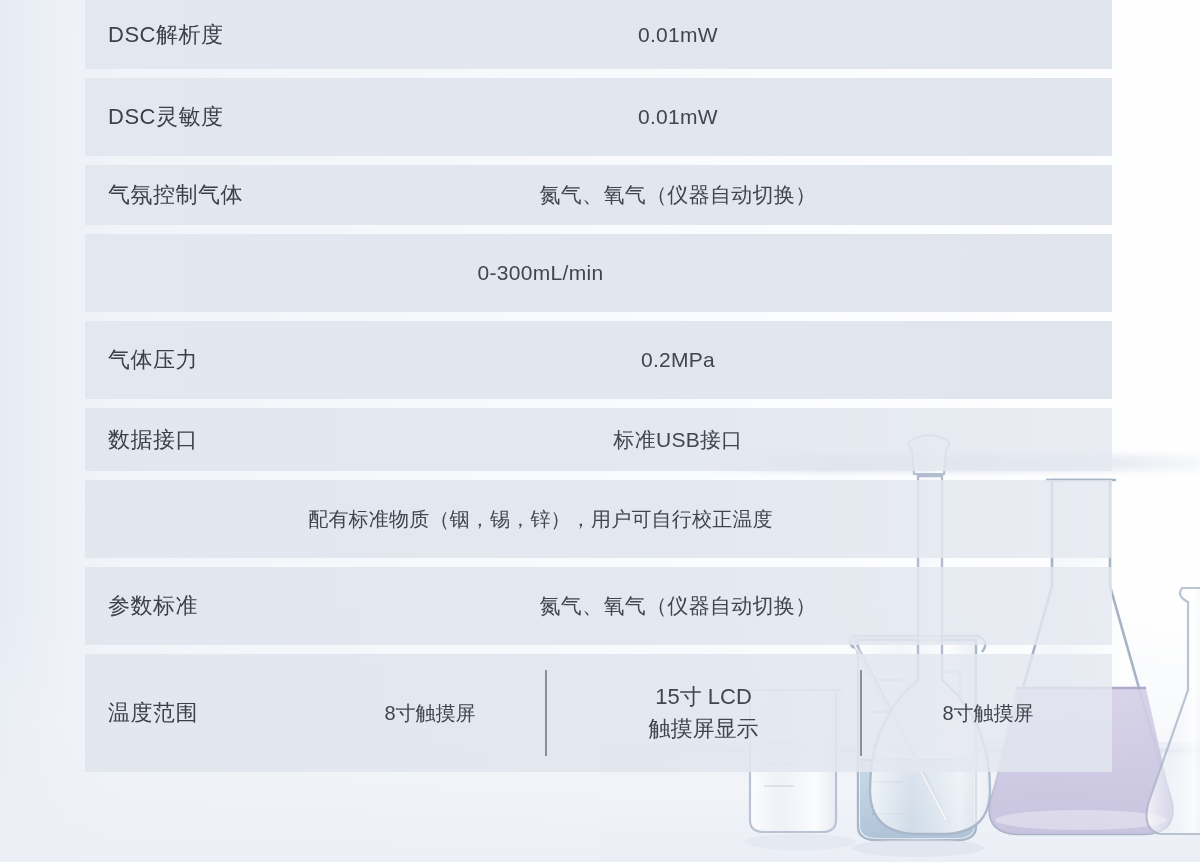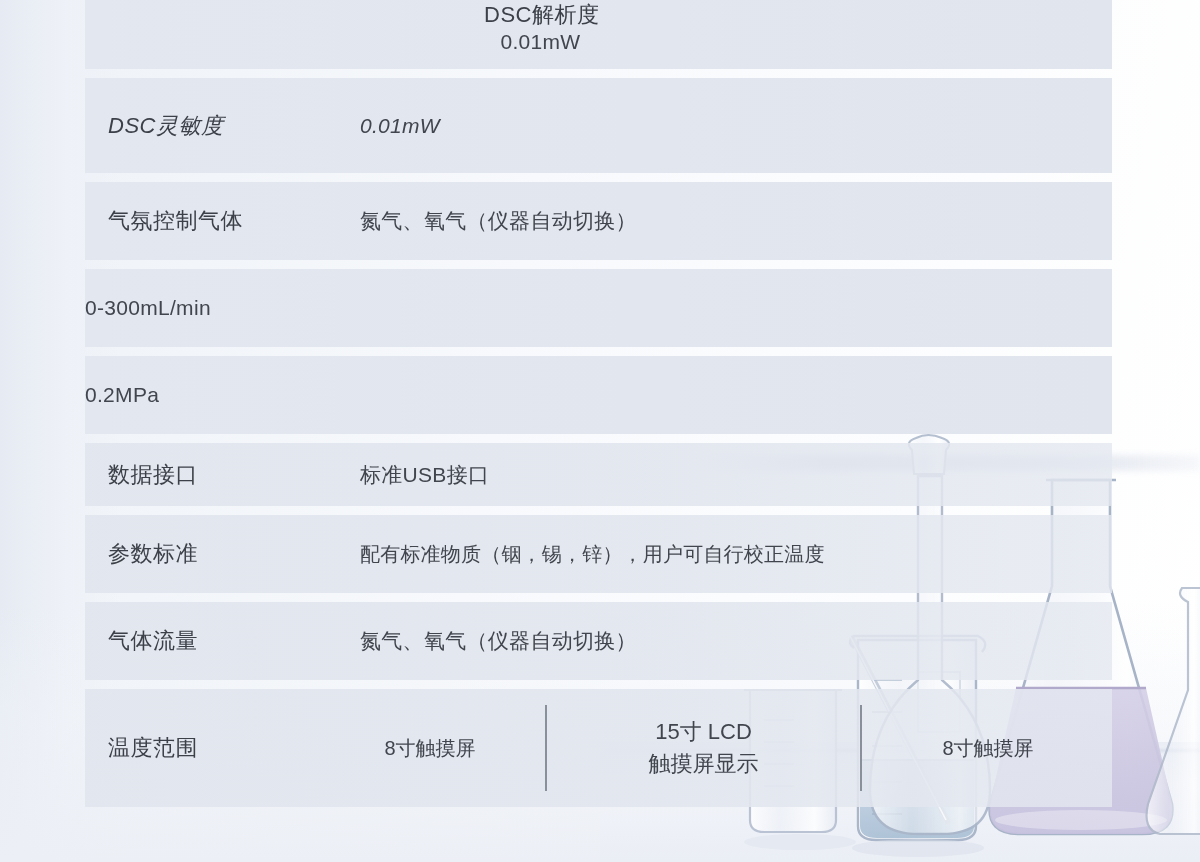--- a/index.html
+++ b/index.html
@@ -61,20 +61,21 @@
     width:275px;
     padding-left:23px;
     box-sizing:border-box;
     font-size:22px;
     color:#3c4048;
     letter-spacing:.5px;
     flex:0 0 auto;
   }
   .spec-row .value{
     flex:1 1 auto;
+    text-align:center;
     font-size:21px;
     color:#41454d;
     padding-right:116px;
     box-sizing:border-box;
     letter-spacing:.3px;
   }
   .spec-row .value.small{font-size:20px;letter-spacing:.2px;}
 
   
   .spec-row.final{
@@ -172,56 +173,56 @@
       <path d="M498 212 Q486 206 492 198 L520 198 L520 444 L470 444 Q452 440 458 414 L498 300 Z" fill="url(#gl)" stroke="#b0bacb" stroke-width="2.2" opacity=".85"></path>
     </g>
 
     <ellipse cx="110" cy="452" rx="56" ry="8" fill="#dfe4ee" opacity=".55"></ellipse>
     <ellipse cx="228" cy="458" rx="66" ry="9" fill="#d7dde9" opacity=".5"></ellipse>
   </svg>
 </div>
 
 <div id="spec-table">
 
-  <div class="spec-row" style="height:69px;flex-direction:column;">
+  <div class="spec-row" style="height:69px;">
     <div class="label">DSC解析度</div>
     <div class="value">0.01mW</div>
   </div>
 
-  <div class="spec-row" style="height:95px;font-style:italic;">
+  <div class="spec-row" style="height:78px;">
     <div class="label">DSC灵敏度</div>
     <div class="value">0.01mW</div>
   </div>
 
 
-  <div class="spec-row" style="height:78px;">
+  <div class="spec-row" style="height:60px;">
     <div class="label">气氛控制气体</div>
     <div class="value">氮气、氧气（仪器自动切换）</div>
   </div>
 
   <div class="spec-row" style="height:78px;">
     <div class="value">0-300mL/min</div>
   </div>
 
   <div class="spec-row" style="height:78px;">
+    <div class="label">气体压力</div>
     <div class="value">0.2MPa</div>
   </div>
 
   <div class="spec-row translucent" style="height:63px;">
     <div class="label">数据接口</div>
     <div class="value">标准USB接口</div>
   </div>
 
   <div class="spec-row translucent" style="height:78px;">
+    <div class="value small">配有标准物质（铟，锡，锌），用户可自行校正温度</div>
+  </div>
+
+  <div class="spec-row translucent" style="height:78px;">
     <div class="label">参数标准</div>
-    <div class="value small">配有标准物质（铟，锡，锌），用户可自行校正温度</div>
-  </div>
-
-  <div class="spec-row translucent" style="height:78px;">
-    <div class="label">气体流量</div>
     <div class="value">氮气、氧气（仪器自动切换）</div>
   </div>
 
   <div class="spec-row translucent final">
     <div class="label">温度范围</div>
     <div class="cellA">8寸触摸屏</div>
     <div class="divider"></div>
     <div class="cellB">
       <span>15寸 LCD</span>
       <span class="l2">触摸屏显示</span>

